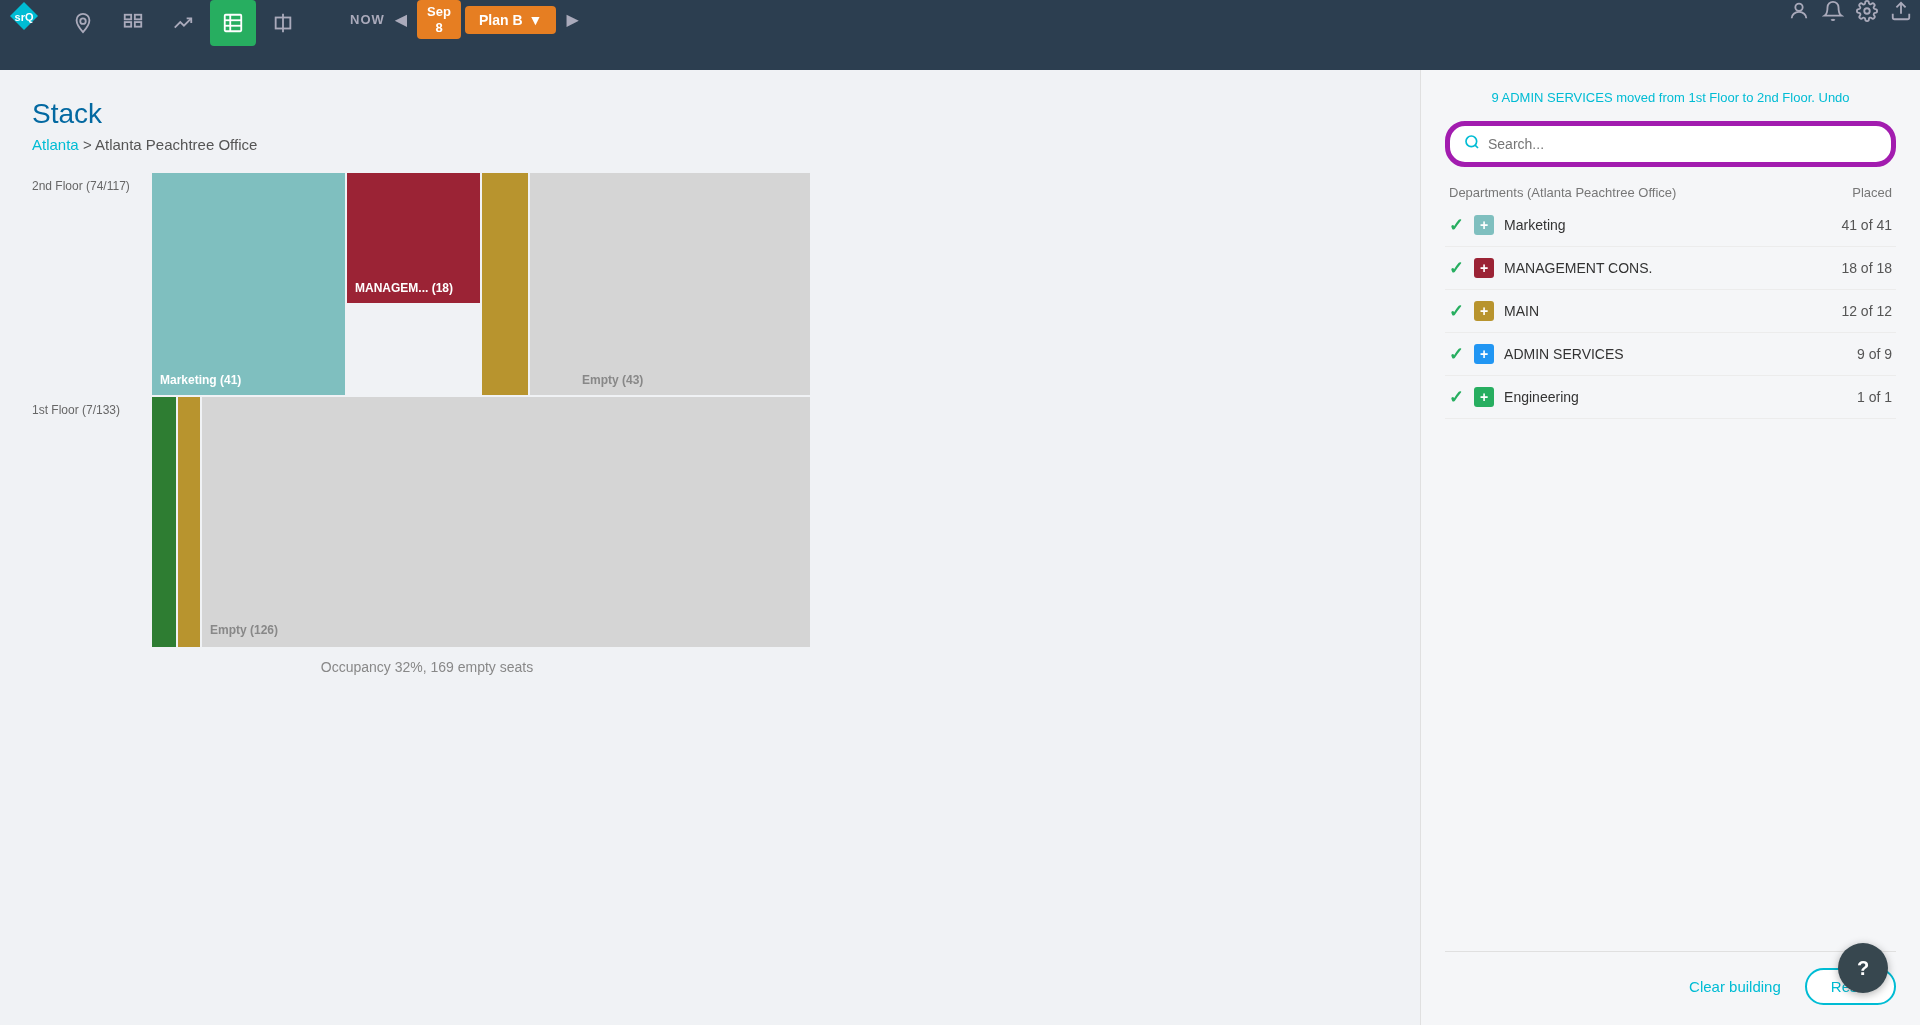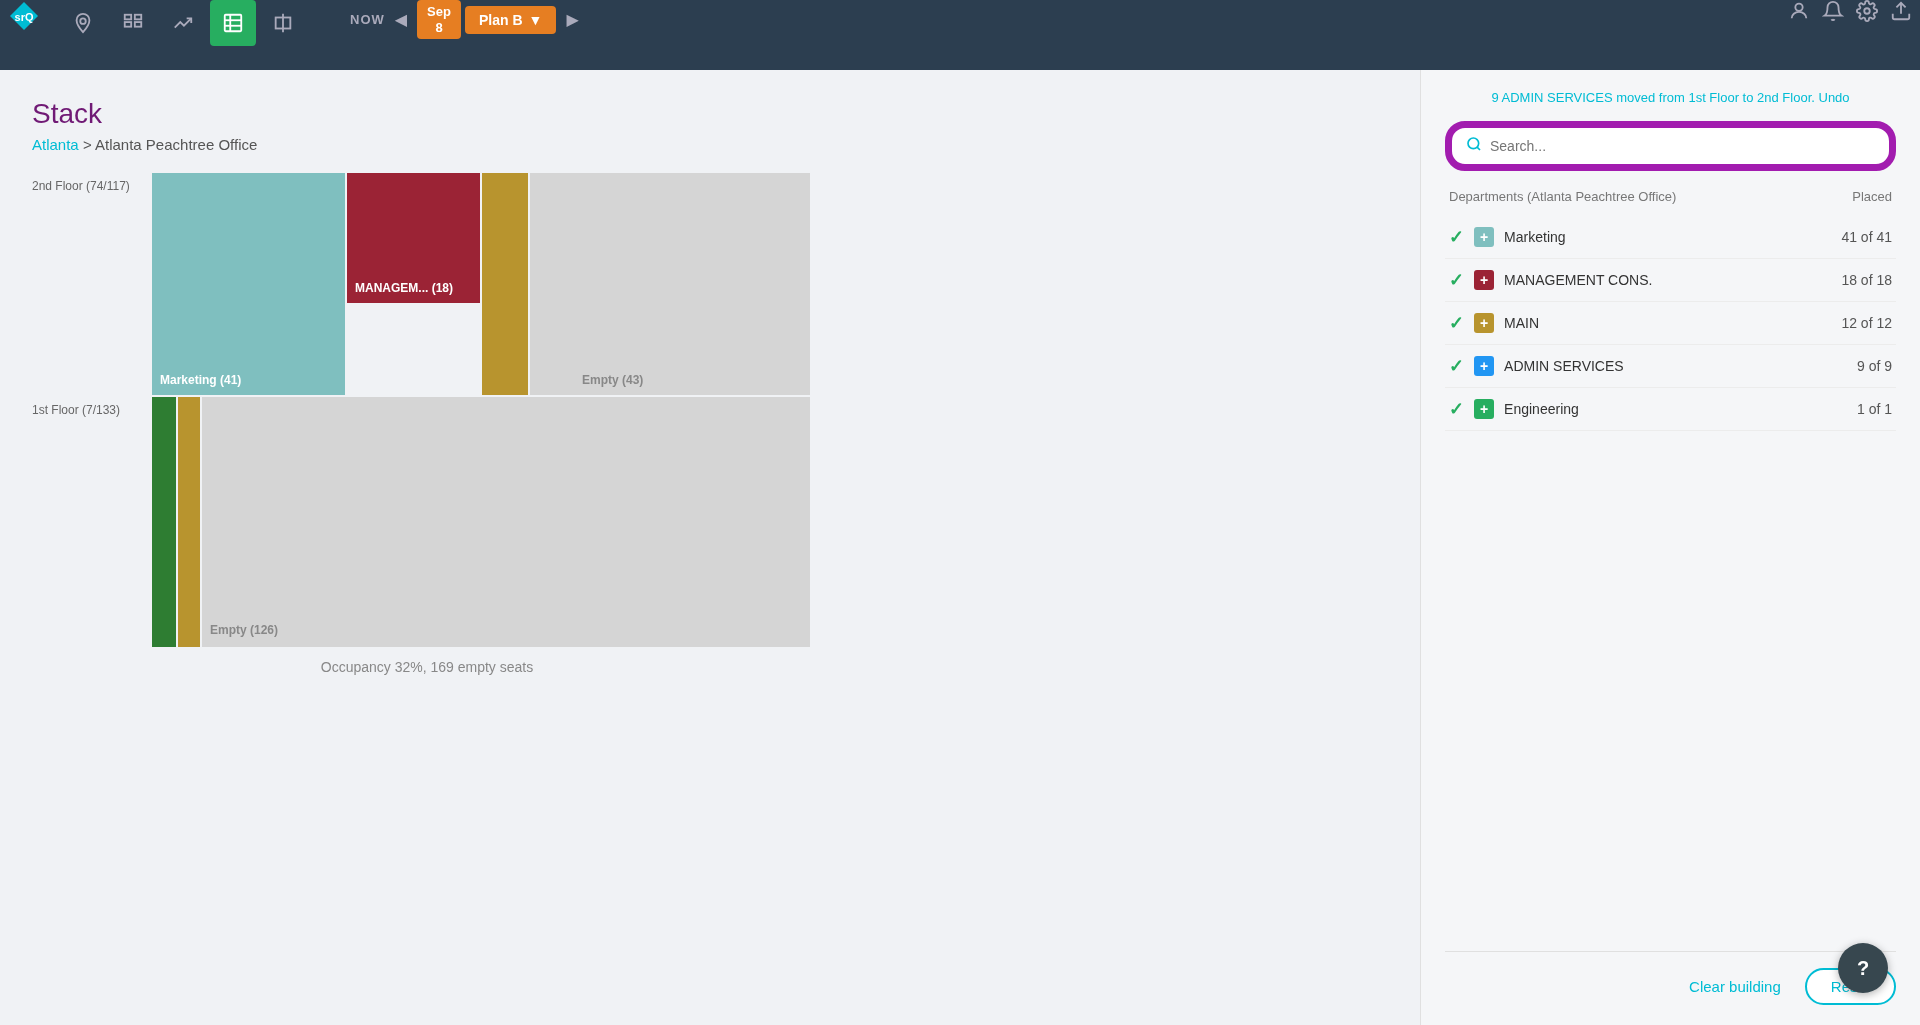--- a/index.html
+++ b/index.html
@@ -102,21 +102,21 @@
 
     
     .left-panel {
       flex: 1;
       padding: 28px 32px;
       overflow: hidden;
     }
     .page-title {
       font-size: 28px;
       font-weight: 400;
-      color: #701a75;
+      color: #0369a1;
       margin-bottom: 6px;
     }
     .breadcrumb {
       font-size: 15px;
       color: #555;
       margin-bottom: 20px;
     }
     .breadcrumb-link {
       color: #00bcd4;
       cursor: pointer;
@@ -193,41 +193,41 @@
     }
     .notification-bar span {
       color: #00bcd4;
       cursor: pointer;
       font-weight: 500;
     }
     .search-box {
       display: flex;
       align-items: center;
       background: white;
-      border: 7px solid #a21caf;
+      border: 5px solid #a21caf;
       border-radius: 20px;
       padding: 8px 14px;
       margin-bottom: 18px;
       gap: 8px;
     }
     .search-icon { color: #00bcd4; font-size: 16px; }
     .search-input {
       border: none;
       outline: none;
       font-size: 14px;
       color: #999;
       flex: 1;
       background: transparent;
     }
     .dept-header {
       display: flex;
       justify-content: space-between;
       font-size: 13px;
       color: #777;
-      margin-bottom: 12px;
+      margin-bottom: 4px;
       padding: 0 4px;
     }
     .dept-list {
       flex: 1;
       overflow-y: auto;
     }
     .dept-item {
       display: flex;
       align-items: center;
       padding: 10px 4px;

